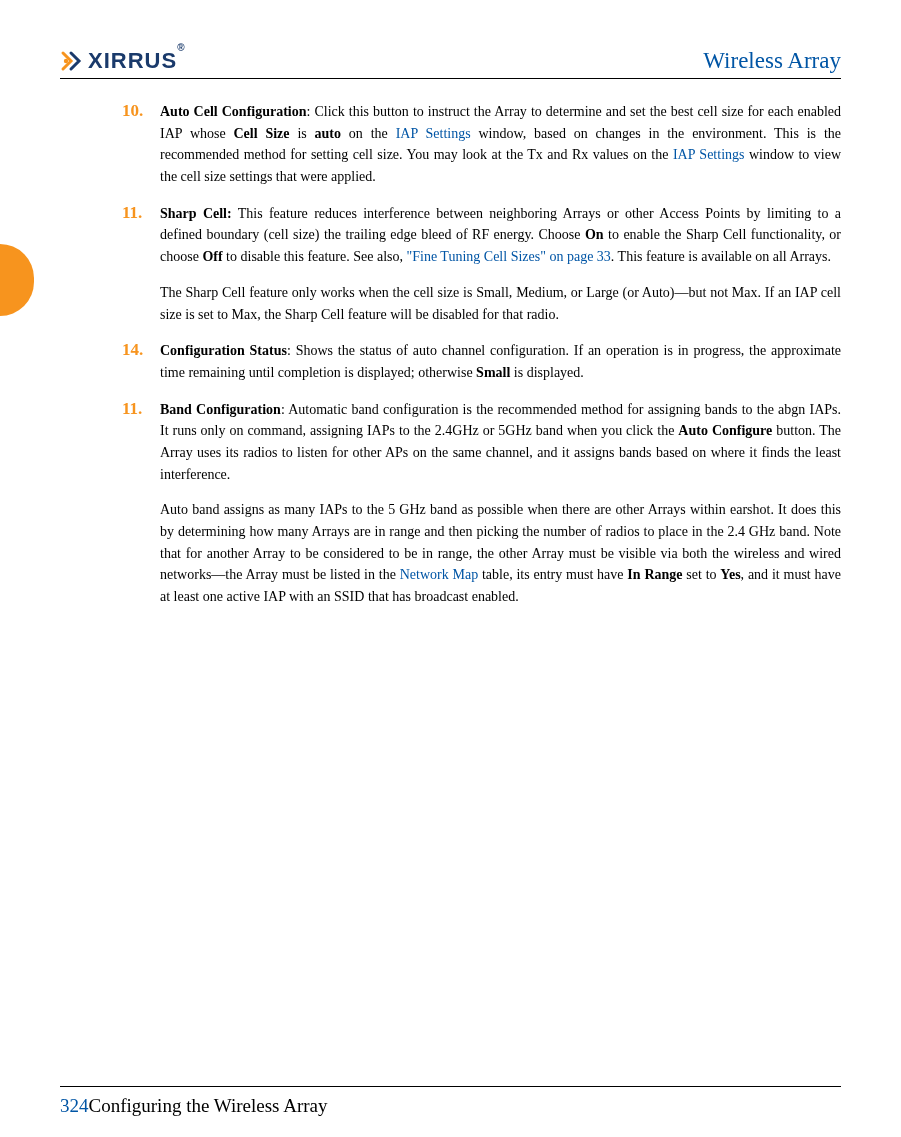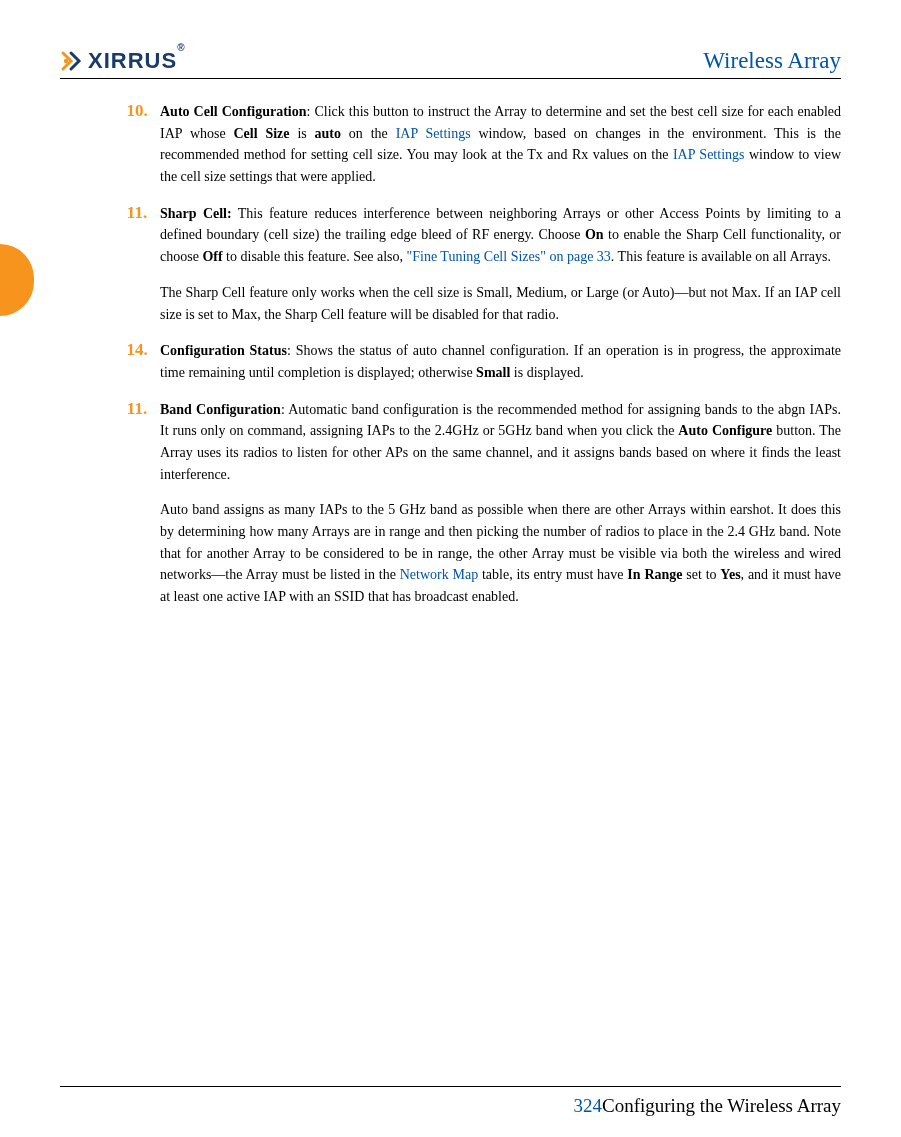--- a/index.html
+++ b/index.html
@@ -74,21 +74,21 @@
       position: relative;
       margin-bottom: 15px;
     }
     .item-num {
       position: absolute;
       left: -38px;
       top: 0;
       color: #f7941e;
       font-weight: bold;
       font-size: 17px;
-      text-align: center;
+      text-align: left;
       width: 30px;
     }
     .item-body {
       font-size: 14px;
       line-height: 1.55;
       text-align: justify;
       color: #000;
     }
     .item-body .bold {
       font-weight: bold;
@@ -107,21 +107,21 @@
       padding-left: 100px;
     }
     .footer {
       position: absolute;
       bottom: 36px;
       left: 60px;
       right: 60px;
       border-top: 1px solid #000;
       padding-top: 8px;
       display: flex;
-      justify-content: flex-end;
+      justify-content: flex-start;
       font-size: 19px;
     }
     .page-number {
       color: #0055a5;
     }
     .footer-title {
       color: #000000;
     }
     .inline span { display: inline; }
   </style>

